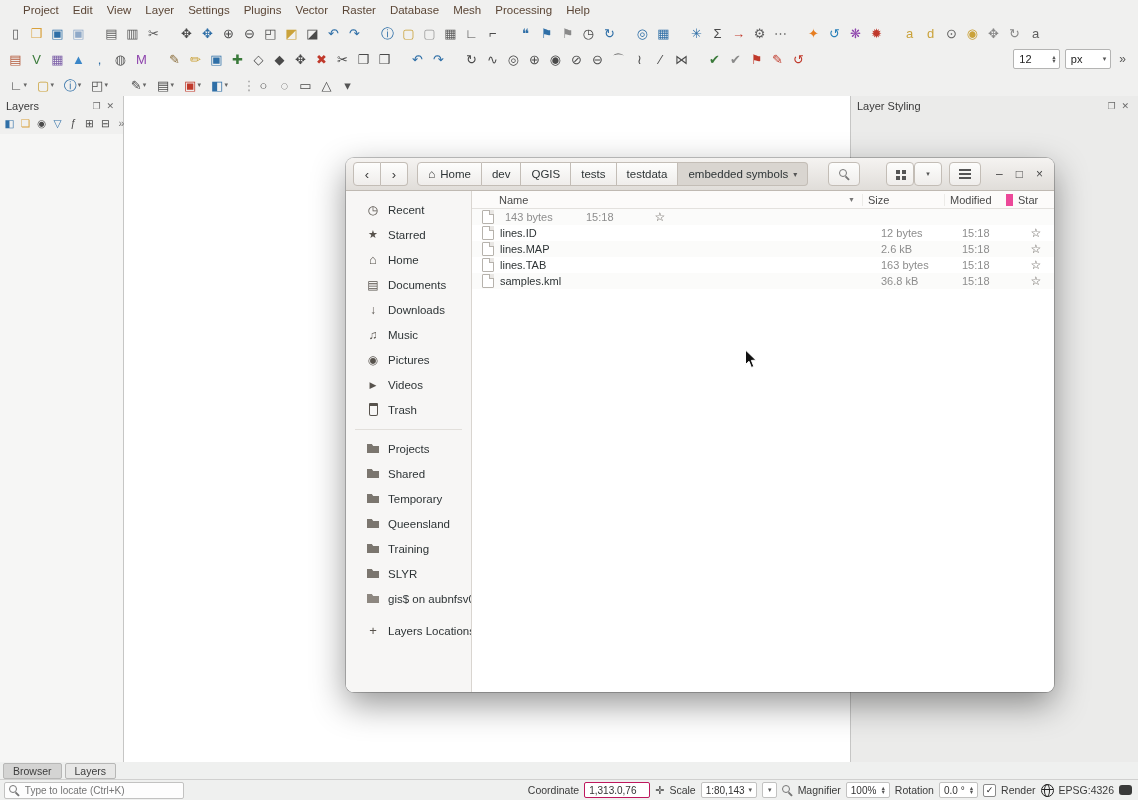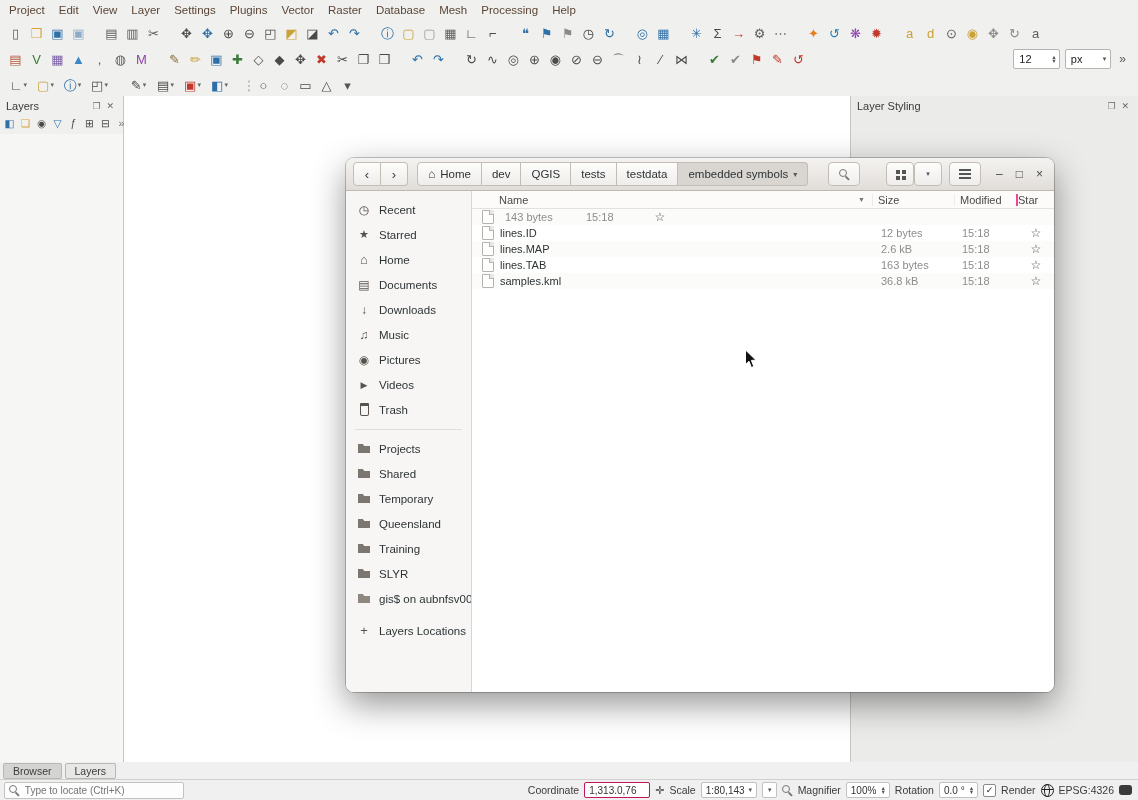--- a/index.html
+++ b/index.html
@@ -1,21 +1,21 @@
 <!DOCTYPE html>
 <html><head>
 <meta charset="utf-8">
 <style>
   html,body{margin:0;padding:0}
   body{width:1138px;height:800px;position:relative;overflow:hidden;
        font-family:"Liberation Sans",sans-serif;background:#eff0ef;color:#2e3436}
   .screen{position:absolute;inset:0}
 
   
-  .menubar{height:20px;display:flex;align-items:center;padding:0 2px;background:#f0f0ef;font-size:11.5px;color:#5b4636}
+  .menubar{height:20px;display:flex;align-items:center;padding:0 16px;background:#f0f0ef;font-size:11.5px;color:#5b4636}
   .menu-item{padding:2px 7px;white-space:nowrap;cursor:default}
   .tbrow{display:flex;align-items:center;height:26px;padding:0 5px;background:#f0f0ef}
   .tbrow3{border-bottom:1px solid #c9c9c8}
   .tbi{width:21px;height:21px;min-width:21px;display:inline-flex;align-items:center;justify-content:center;border-radius:3px}
   .tbi .g{font-style:normal;font-size:13px;line-height:1}
   .tbi.gap{margin-left:12px}
   .tbi.dd{width:27px;min-width:27px}
   .tbi.dd::after{content:"▾";font-size:7px;color:#666;margin-left:1px}
   .tbi.handle{width:8px;min-width:8px}
   .tb-combo-cluster{margin-left:auto;display:flex;align-items:center;gap:5px;margin-right:4px}
@@ -88,21 +88,21 @@
   .view-group{display:flex}
   .grid-ic{width:4px;height:4px;background:#555;box-shadow:6px 0 #555,0 6px #555,6px 6px #555;margin:-5px 5px 0 0}
   .dd-small{font-size:7px;color:#555}
   .burger{width:12px;height:2px;background:#555;box-shadow:0 -4px 0 #555,0 4px 0 #555}
   .hb-menu{margin-left:7px;width:30px}
   .win-controls{display:flex;align-items:center;gap:13px;margin-left:15px;margin-right:4px;color:#4a4a4a;font-size:12px}
   .wc{cursor:default}
 
   .dlg-body{flex:1;display:flex;min-height:0;background:#fff}
   .dlg-sidebar{width:125px;min-width:125px;background:#f7f6f5;border-right:1px solid #d9d5d0;padding-top:6px;overflow:hidden}
-  .pl{height:25px;display:flex;align-items:center;gap:8px;padding:0 11px;font-size:11.5px;color:#2e3436;white-space:nowrap}
+  .pl{height:25px;display:flex;align-items:center;gap:8px;padding:0 20px;font-size:11.5px;color:#2e3436;white-space:nowrap}
   .pl .ico{width:14px;min-width:14px;display:inline-flex;justify-content:center;align-items:center;color:#57524c;font-size:12px}
   .pl.sep-after{margin-bottom:14px;position:relative}
   .pl.sep-after::after{content:"";position:absolute;left:9px;right:9px;bottom:-8px;height:1px;background:#e2dfdb}
   .pl.gap-before{margin-top:7px}
   .ic-clock .ico::before{content:"◷"}
   .ic-star .ico::before{content:"★";font-size:11px}
   .ic-home .ico::before{content:"⌂";font-size:13px}
   .ic-doc .ico::before{content:"▤"}
   .ic-down .ico::before{content:"↓";font-weight:bold}
   .ic-music .ico::before{content:"♫"}
@@ -113,21 +113,21 @@
       clip-path:polygon(0 0,40% 0,52% 22%,100% 22%,100% 100%,0 100%)}
   .ic-remote .ico::before{background:#8d8780}
   .ic-plus .ico::before{content:"+";font-size:13px}
 
   .file-area{flex:1;display:flex;flex-direction:column;min-width:0;position:relative}
   .list-header{height:17px;min-height:17px;display:flex;align-items:center;border-bottom:1px solid #e3e1de;background:#fcfbfa;font-size:11px;color:#4a4a4a}
   .col-name{flex:1;padding-left:27px;display:flex;align-items:center}
   .sort-arrow{margin-left:auto;margin-right:7px;font-size:7px;color:#777}
   .col-size{width:76px;min-width:76px;border-left:1px solid #ecebe8;padding-left:5px}
   .col-mod{width:56px;min-width:56px;border-left:1px solid #ecebe8;padding-left:5px}
-  .col-star{width:36px;min-width:36px;border-left:2px solid #ec4899;}
+  .col-star{width:36px;min-width:36px;border-left:7px solid #ec4899;padding-left:5px}
   .rows{flex:1;overflow:hidden}
   .frow{height:16px;display:flex;align-items:center;font-size:11px;color:#2e3436}
   .frow:nth-child(odd){background:#fbfbfa}
   .fic{width:10px;height:12px;min-width:10px;margin:0 6px 0 10px;background:#fff;border:1px solid #b6b2ac;border-radius:1px;position:relative}
   .fic::before{content:"";position:absolute;top:-1px;right:-1px;width:4px;height:4px;background:#e9e7e4;border-left:1px solid #b6b2ac;border-bottom:1px solid #b6b2ac}
   .fname{flex:1;white-space:nowrap;overflow:hidden}
   .fsize{width:76px;min-width:76px;padding-left:5px;color:#8d8d8d}
   .fmod{width:56px;min-width:56px;padding-left:5px;color:#8d8d8d}
   .fstar{width:36px;min-width:36px;text-align:center;color:#57524c;font-size:12px}
   .fstar::before{content:"☆"}

